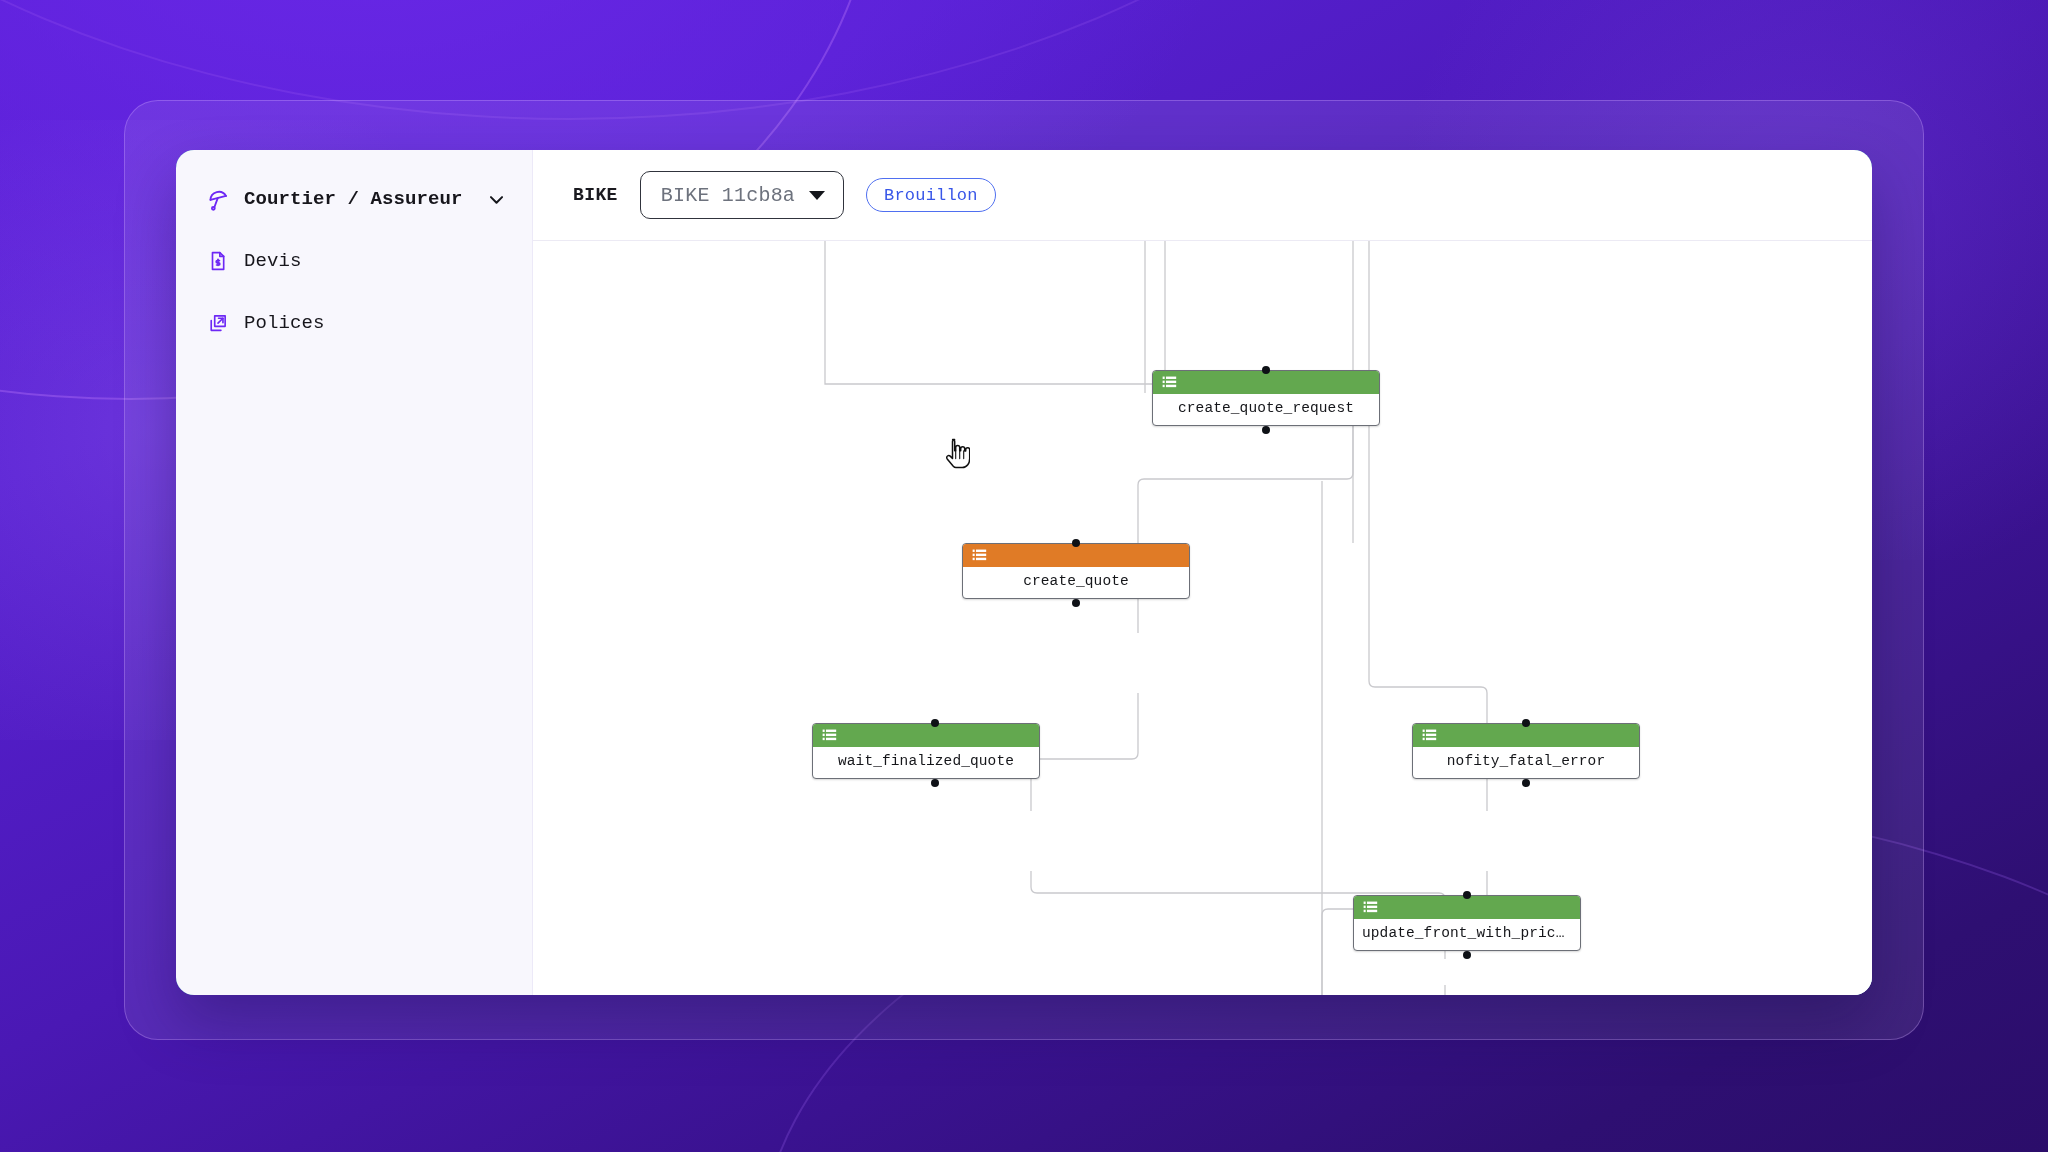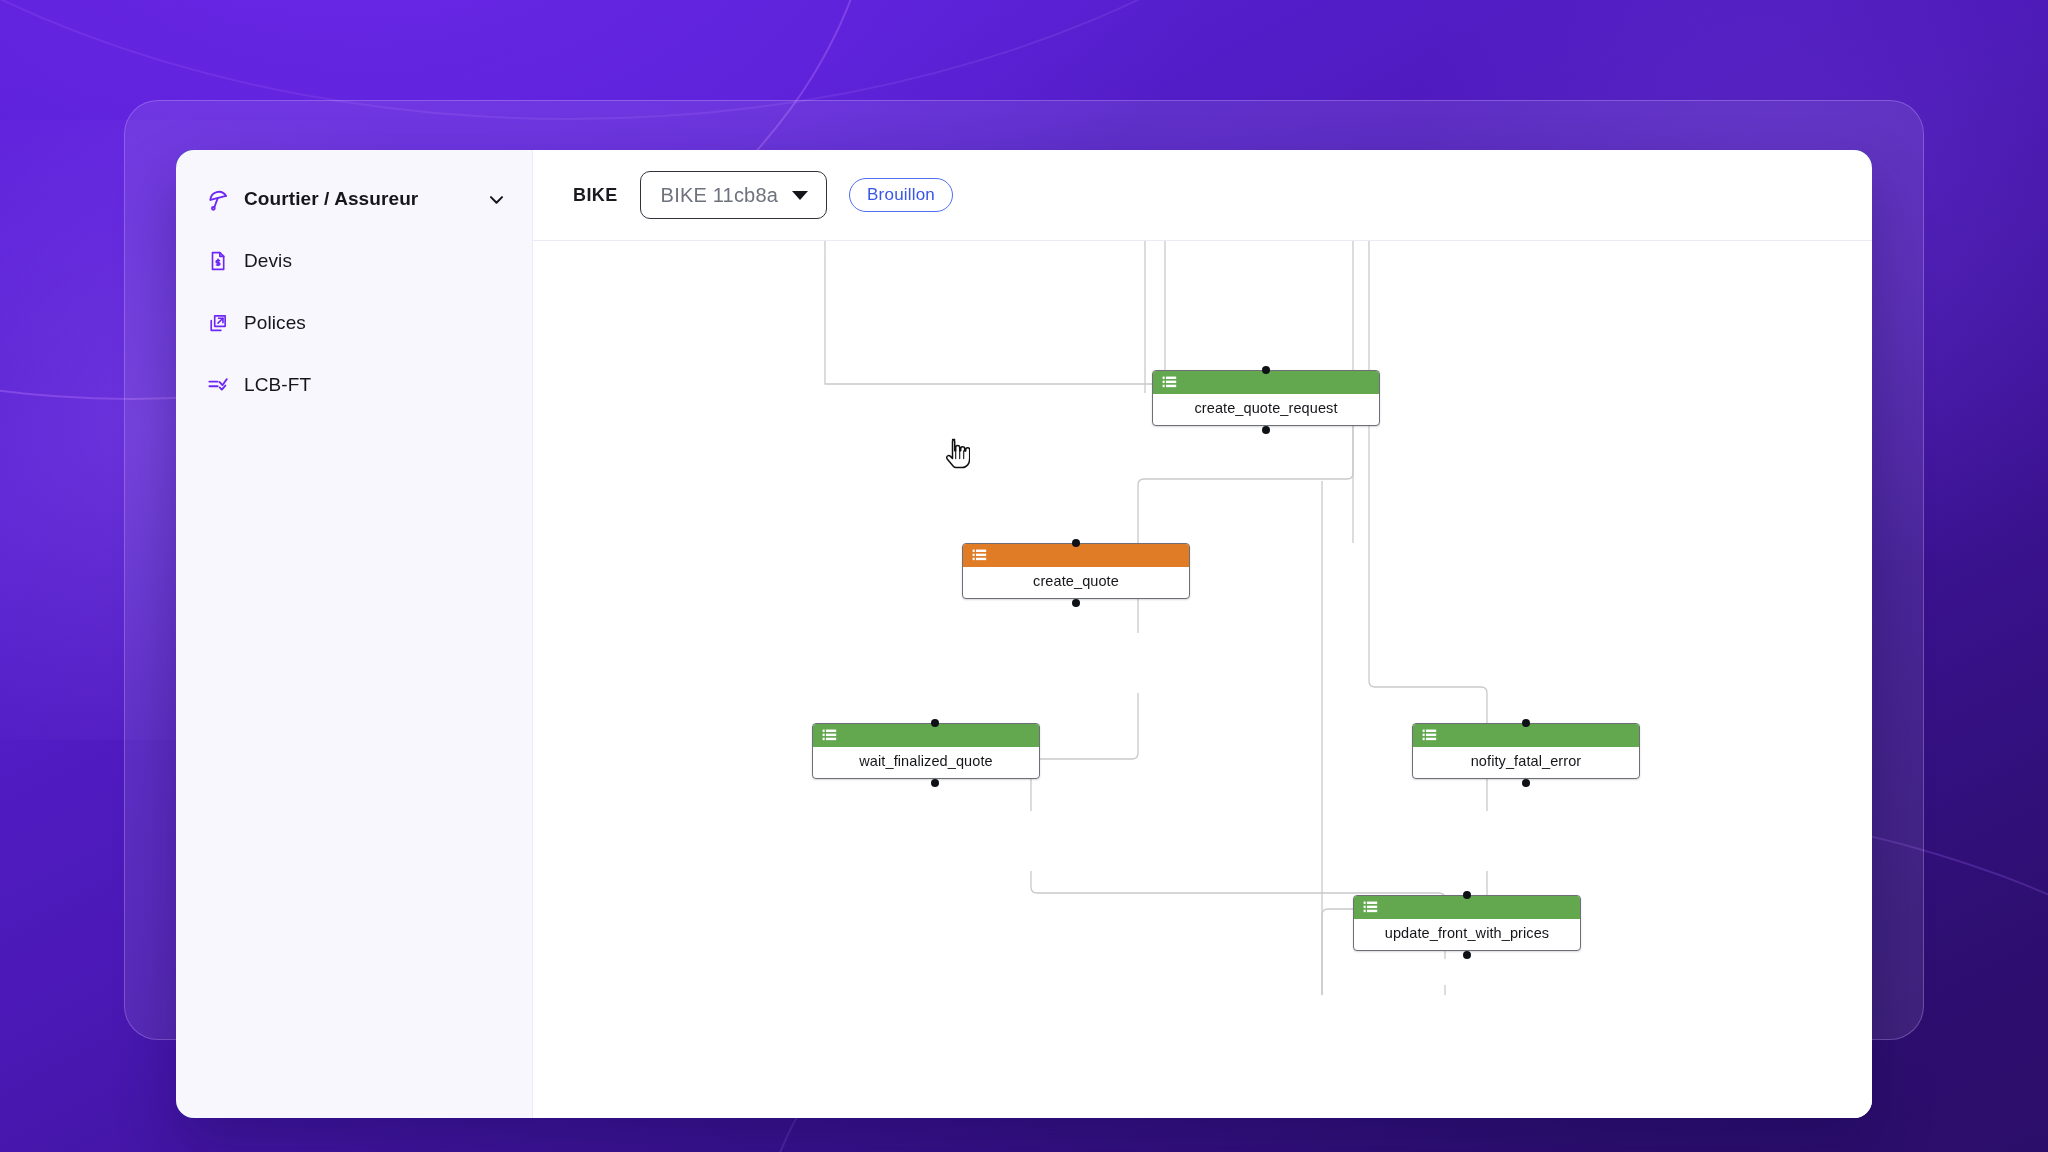--- a/index.html
+++ b/index.html
@@ -29,26 +29,27 @@
   
   .outer-frame {
     position: absolute; left: 124px; top: 100px; width: 1800px; height: 940px;
     border-radius: 34px;
     background: rgba(255,255,255,0.085);
     border: 1px solid rgba(205,165,255,0.34);
   }
 
   
   .app-window {
-    position: absolute; left: 176px; top: 150px; width: 1696px; height: 968px;
+    position: absolute; left: 176px; top: 150px; width: 1696px; height: 845px;
     border-radius: 18px;
     background: #0369a1;
     overflow: hidden;
     display: flex;
     box-shadow: 0 28px 60px rgba(20,5,70,0.32);
+    font-family: Liberation Mono, monospace;
   }
 
   
   .sidebar {
     width: 357px; flex: 0 0 357px; height: 100%;
     background: #f8f7fd;
     border-right: 1px solid #ece9f8;
     padding-top: 26px;
   }
   .nav-item {
@@ -207,31 +208,20 @@
         <svg viewBox="0 0 24 24" width="22" height="22" fill="none" stroke="#6d28f5" stroke-width="1.8" stroke-linecap="round" stroke-linejoin="round">
           <path d="M4.6 9.4V20h10.6"></path>
           <path d="M8.4 4.2h11.4v11.4H8.4z"></path>
           <path d="M12 12.2l5.4-5.4"></path>
           <polyline points="12.6 6.8 17.4 6.8 17.4 11.6"></polyline>
         </svg>
       </span>
       <span class="nav-label">Polices</span>
     </div>
 
-    <div class="nav-item">
-      <span class="nav-icon">
-        <svg viewBox="0 0 24 24" width="22" height="22" fill="none" stroke="#6d28f5" stroke-width="2" stroke-linecap="round" stroke-linejoin="round">
-          <path d="M2.6 8.4h9"></path>
-          <path d="M2.6 13.4h9"></path>
-          <polyline points="13.8 8.8 16.8 12.2 21.6 5.6"></polyline>
-          <polyline points="13.8 14.6 16.2 17 20 12.6"></polyline>
-        </svg>
-      </span>
-      <span class="nav-label">LCB-FT</span>
-    </div>
 
   </nav>
 
   <div class="main">
 
     <header class="topbar">
       <div class="brand">BIKE</div>
 
       <div class="selector">
         <span class="selector-text">BIKE 11cb8a</span>

